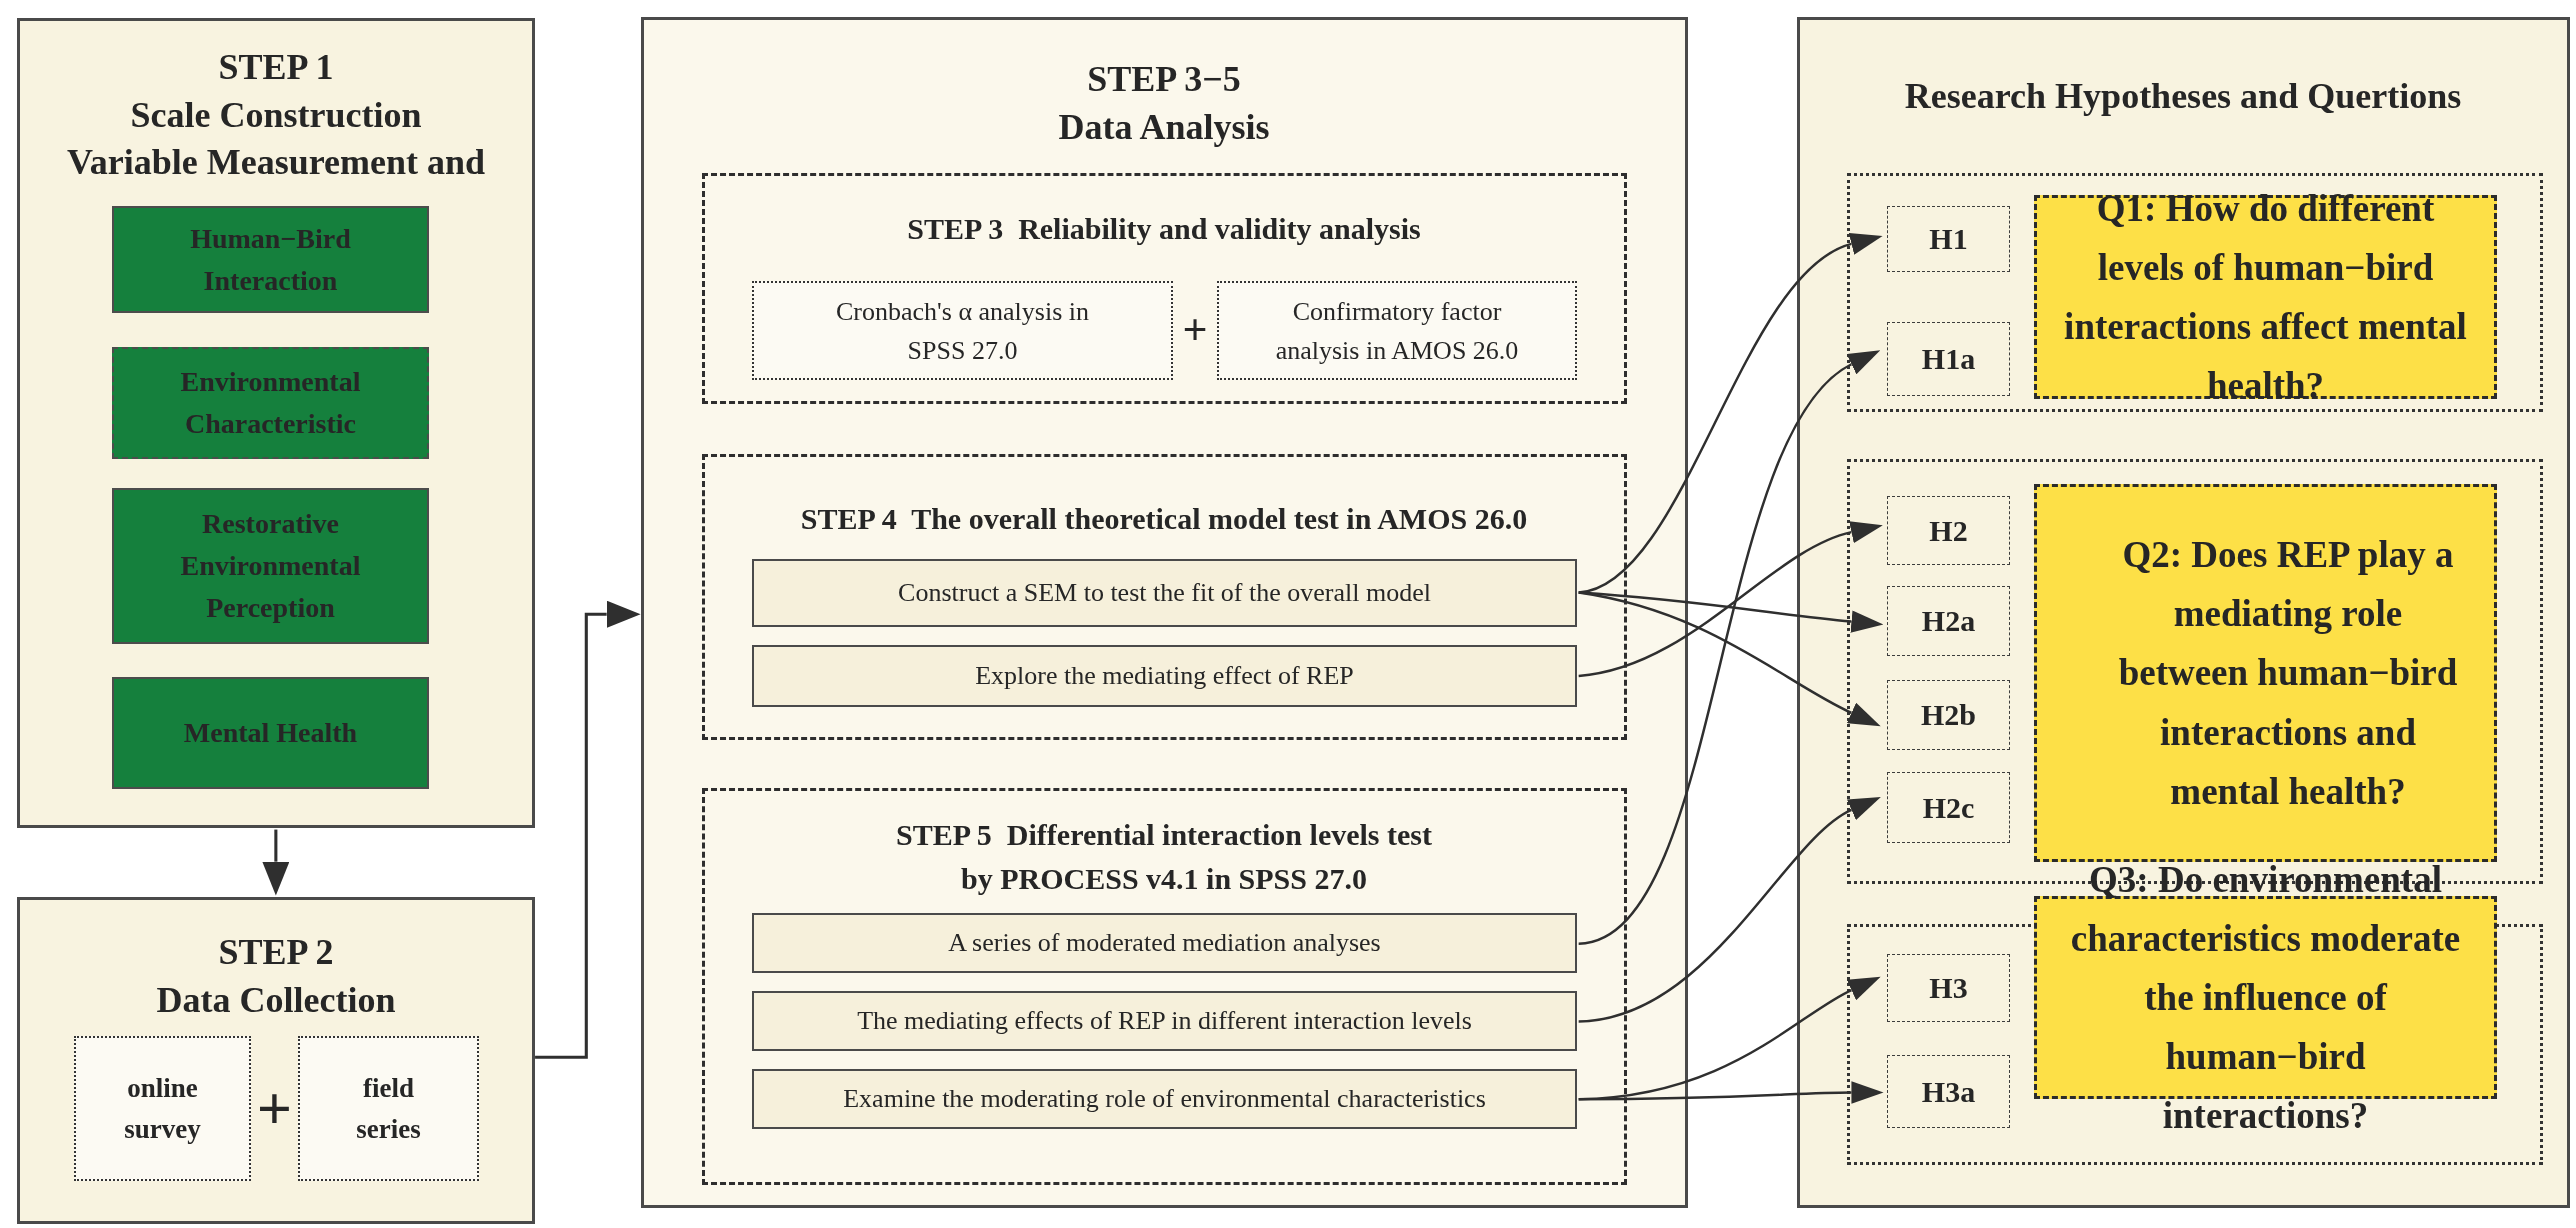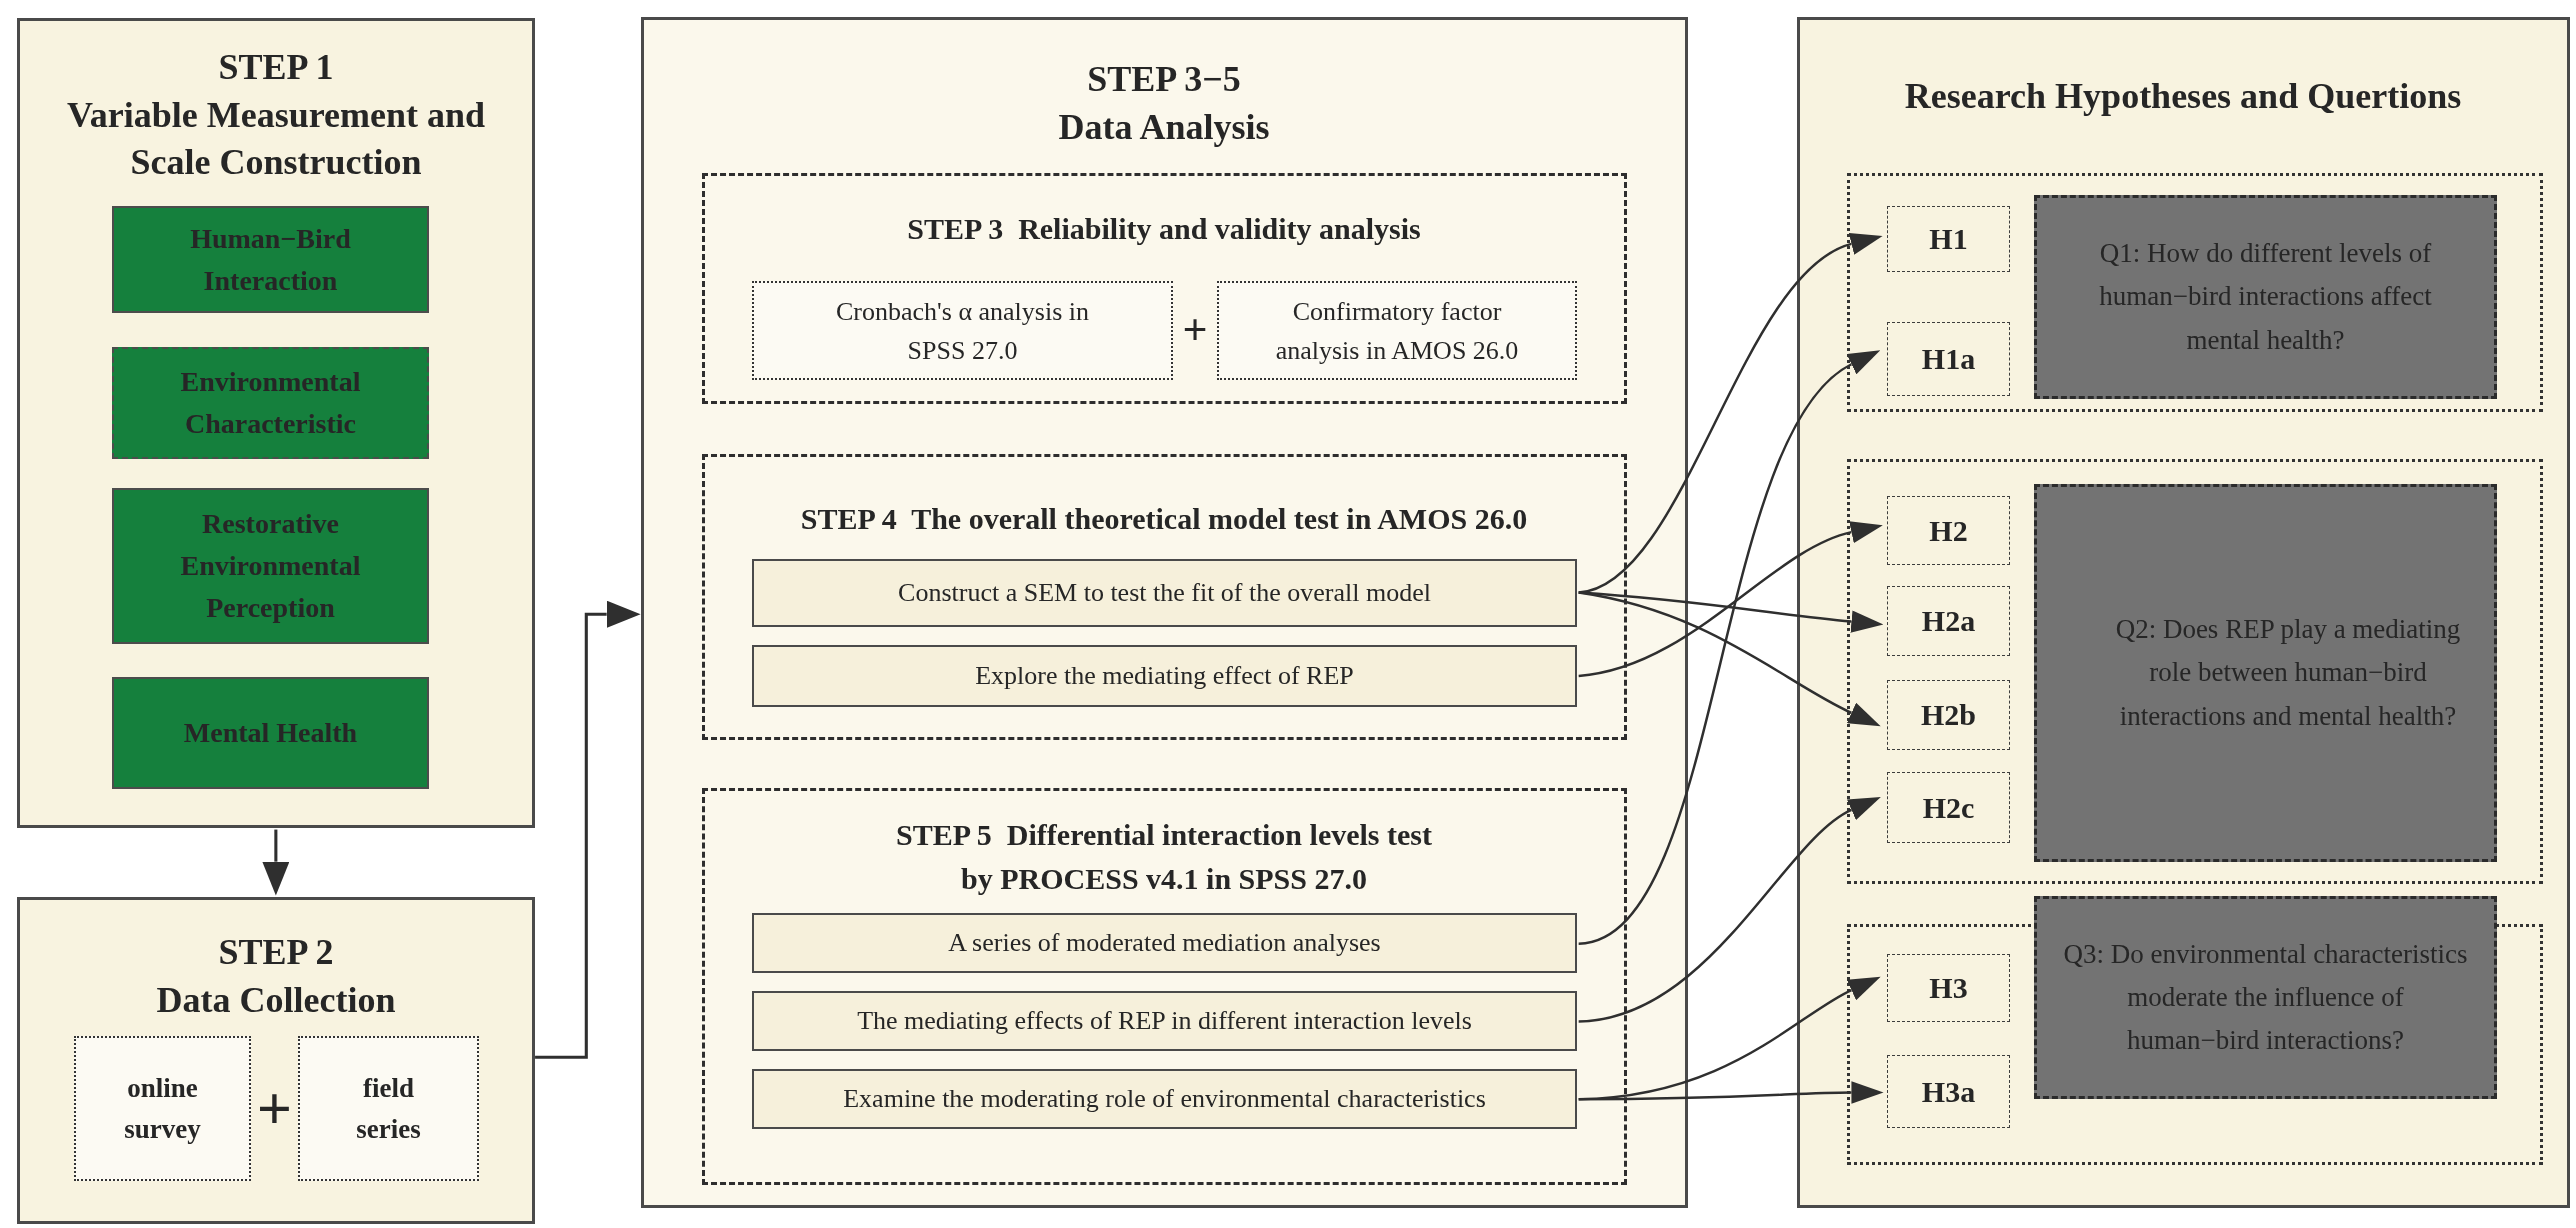--- a/index.html
+++ b/index.html
@@ -13,33 +13,33 @@
   .wbox{background:#15803d;border:2.5px solid #4c4c4c;font-weight:bold;font-size:28px;line-height:1.5;}
   .wbox.dash{border-style:dashed;}
   .dotbox{background:#fcfaf3;border:2.5px dotted #333333;font-weight:bold;font-size:27px;line-height:1.5;}
   .dotbox.reg{font-weight:normal;font-size:26px;}
   .dash-section{border:3.1px dashed #2e2e2e;background:transparent;}
   .sec-heading{font-weight:bold;font-size:30px;line-height:1.45;text-align:center;}
   .action{background:#f6f0db;border:2.5px solid #4a4a4a;font-size:26px;font-weight:normal;}
   .plus{font-weight:bold;color:#262626;}
   .group{border:3.1px dotted #333333;}
   .hbox{border:1.9px dashed #3d3d3d;font-weight:bold;font-size:30px;background:transparent;}
-  .qbox{border:3.7px dashed #2b2b2b;background:#737373;font-weight:normal;font-size:27px;line-height:1.6;padding:12.3px 25px;}
+  .qbox{border:3.7px dashed #2b2b2b;background:#fde047;font-weight:bold;font-size:37px;line-height:1.6;padding:12.3px 25px;}
   svg.overlay{position:absolute;left:0;top:0;width:2576px;height:1229px;pointer-events:none;}
 </style>
 </head>
 <body>
 
 <div id="canvas">
 
   <div class="panel" style="left:16.7px;top:18px;width:518px;height:810px;"></div>
   <div class="abs panel-title" style="left:29px;top:44px;width:494px;">
     <div>STEP 1</div>
+    <div>Scale Construction</div>
     <div>Variable Measurement and</div>
-    <div>Scale Construction</div>
   </div>
   <div class="abs wbox center" style="left:112px;top:206px;width:317px;height:107px;">
     <span style="width:247px;">Human−Bird Interaction</span>
   </div>
   <div class="abs wbox dash center" style="left:112px;top:347px;width:317px;height:112px;">
     <span style="width:247px;">Environmental Characteristic</span>
   </div>
   <div class="abs wbox center" style="left:112px;top:488px;width:317px;height:156px;font-family:Liberation Serif, serif;">
     <span style="width:235px;">Restorative Environmental Perception</span>
   </div>

